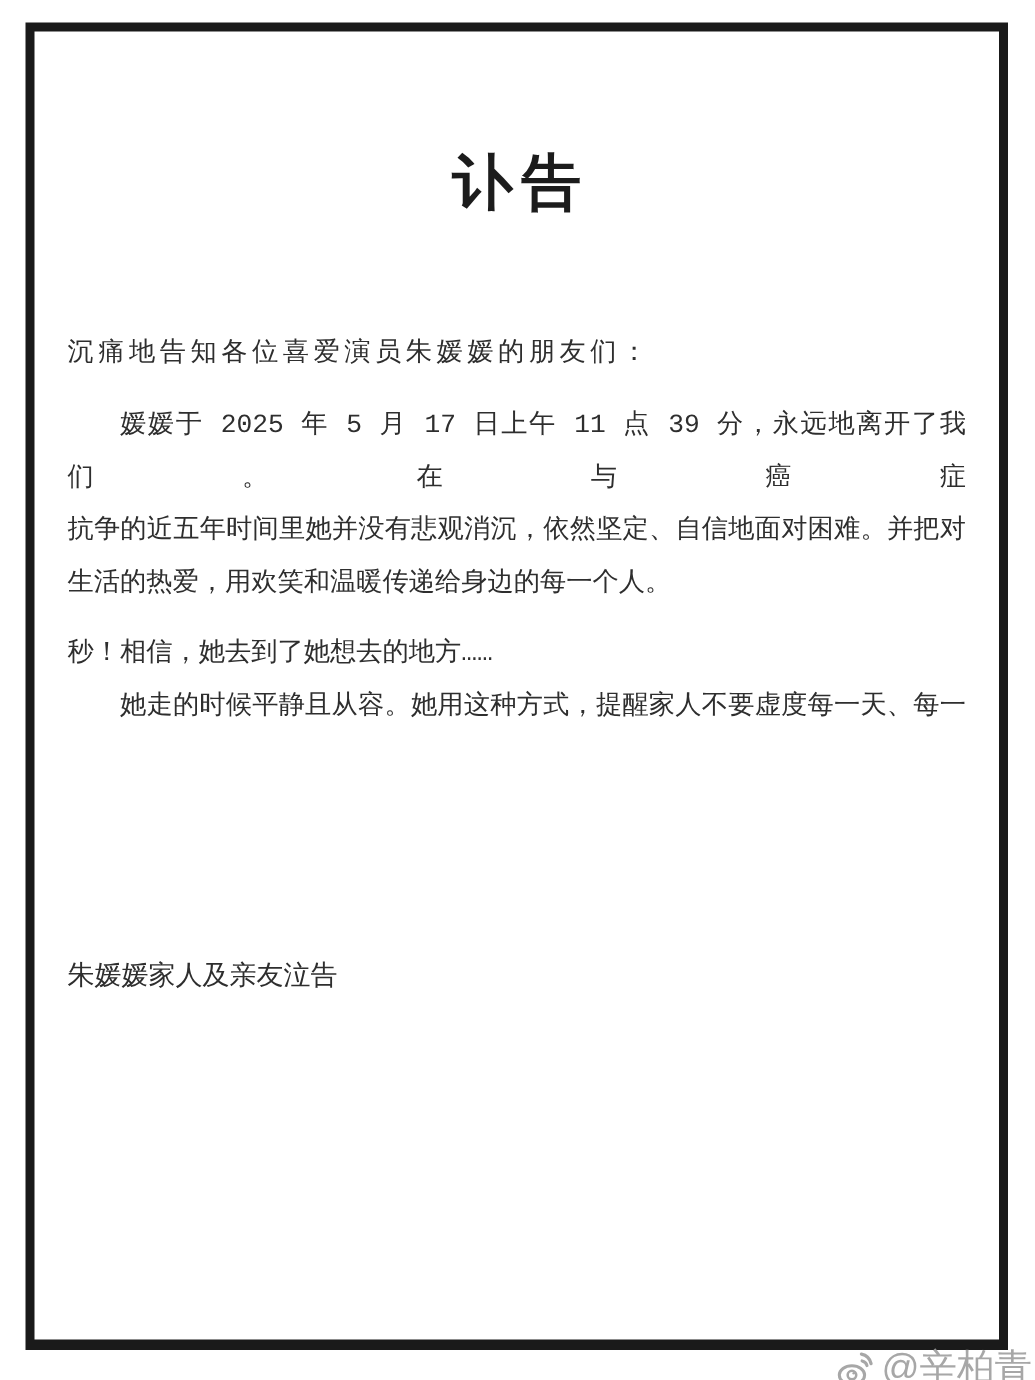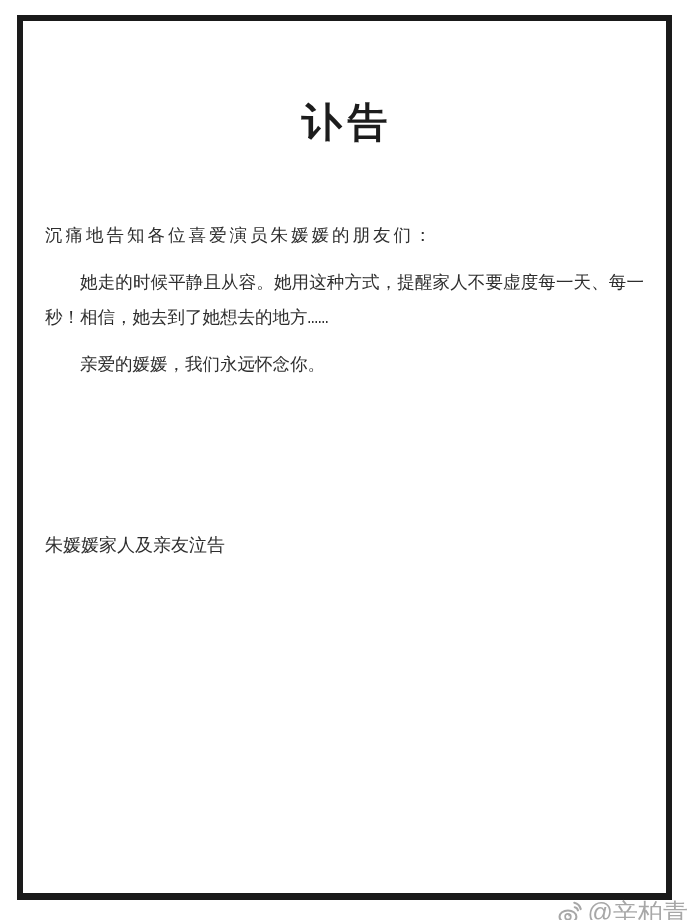--- a/index.html
+++ b/index.html
@@ -77,26 +77,28 @@
 </head>
 <body>
 
 <div class="page">
   <div class="frame">
     <div class="content">
       <div class="title">讣告</div>
       <div class="body-text">
         <div class="salutation">沉痛地告知各位喜爱演员朱媛媛的朋友们：</div>
         <div id="paragraphs">
-            <div class="para">
-              <div class="line full indent">她走的时候平静且从容。她用这种方式，提醒家人不要虚度每一天、每一</div>
-              <div class="line">秒！相信，她去到了她想去的地方……</div>
+            <div class="para first">
+              <div class="line full indent">媛媛于 2025 年 5 月 17 日上午 11 点 39 分，永远地离开了我们。在与癌症</div>
+              <div class="line full">抗争的近五年时间里她并没有悲观消沉，依然坚定、自信地面对困难。并把对</div>
+              <div class="line">生活的热爱，用欢笑和温暖传递给身边的每一个人。</div>
             </div>
             <div class="para">
-              <div class="line indent">亲爱的媛媛，我们永远怀念你。</div>
+              <div class="line">秒！相信，她去到了她想去的地方……</div>
+              <div class="line full indent">她走的时候平静且从容。她用这种方式，提醒家人不要虚度每一天、每一</div>
             </div>
           </div>
         <div class="signature">朱媛媛家人及亲友泣告</div>
       </div>
     </div>
   </div>
 
   <div class="watermark">
     <span>
       <svg width="27" height="27" viewBox="0 0 32 32" fill="none" stroke="currentColor">

